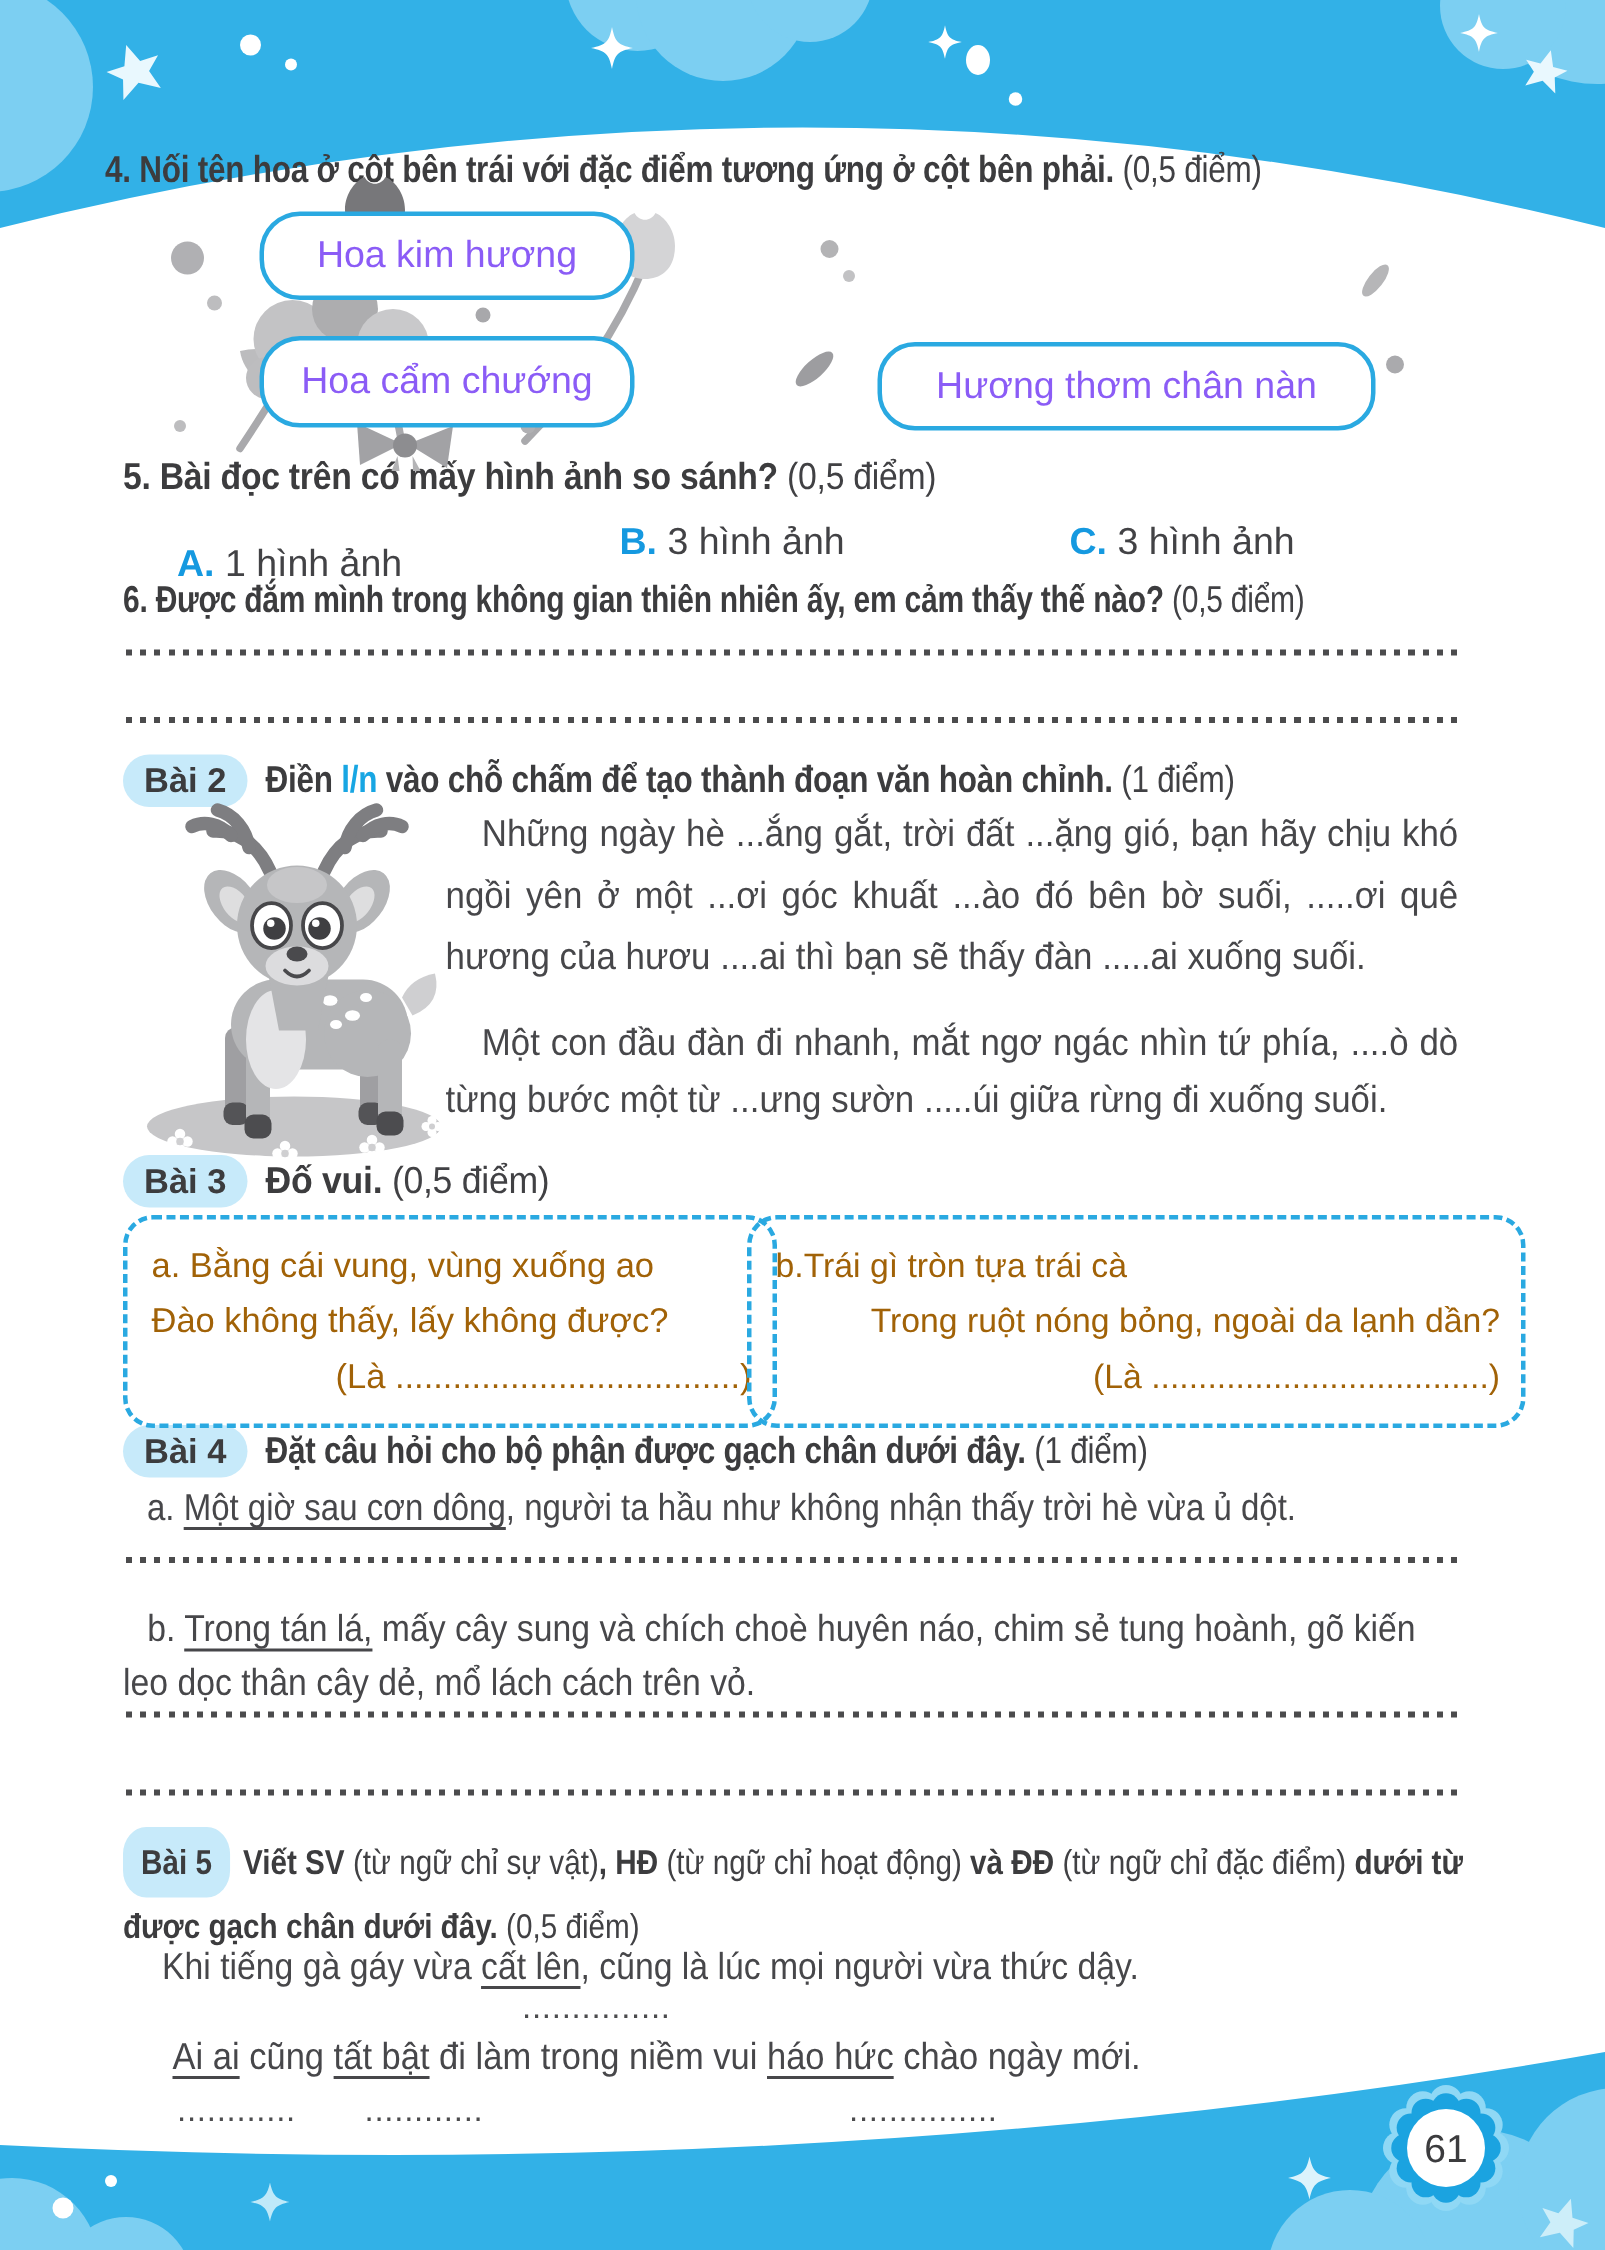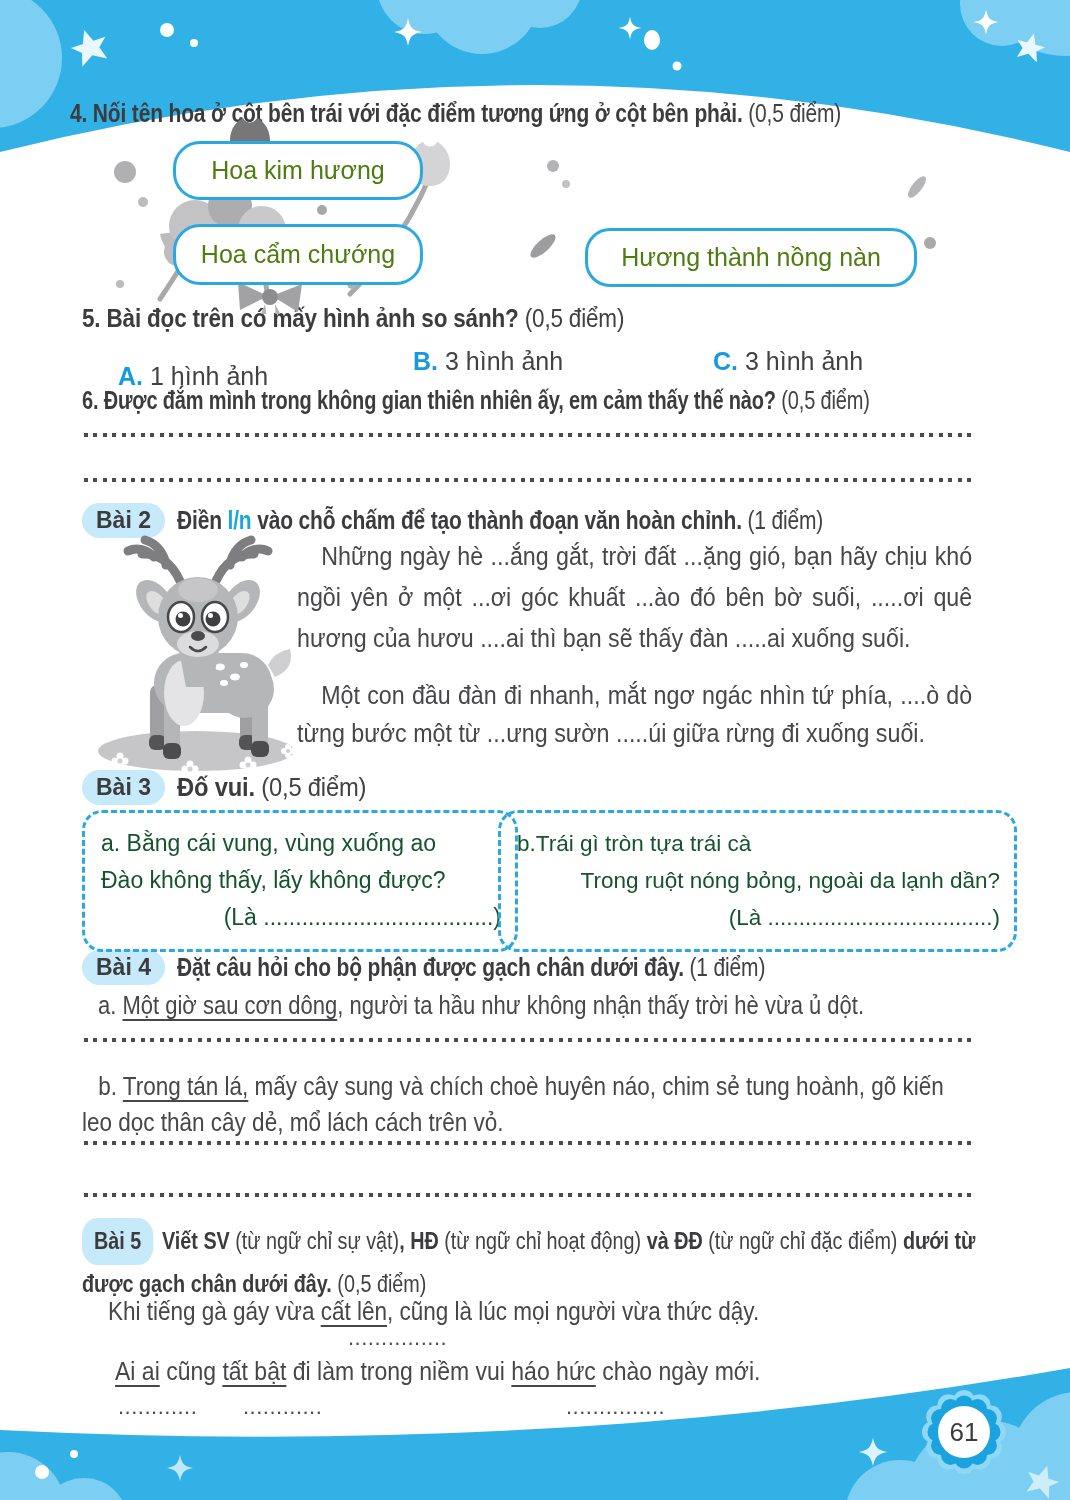--- a/index.html
+++ b/index.html
@@ -13,25 +13,25 @@
   .hline{display:inline-block;white-space:nowrap;transform-origin:0 50%;font-weight:bold;
          font-size:25px;color:#3c3c3e;letter-spacing:-0.2px}
   .pts{font-weight:normal;color:#414144}
   .sx95{transform:scaleX(.95)}.sx93{transform:scaleX(.93)}.sx92{transform:scaleX(.92)}
   .sx90{transform:scaleX(.90)}.sx88{transform:scaleX(.88)}.sx86{transform:scaleX(.86)}
   .sx84{transform:scaleX(.84)}.sx80{transform:scaleX(.80)}
   .row{display:flex;align-items:center;gap:12px}
   .pill{display:inline-block;background:#c7eafa;border-radius:18px;padding:4px 14px;
         font-weight:bold;font-size:23px;color:#3c3c3e;white-space:nowrap}
   .box{position:absolute;background:#fff;border:3px solid #2aa9e1;display:flex;align-items:center;
-       justify-content:center;font-size:25px;color:#4d7c0f;z-index:3;border-radius:27px}
+       justify-content:center;font-size:25px;color:#8b5cf6;z-index:3;border-radius:27px}
   .dotline{position:absolute;height:4px;width:890px;left:84px;
            background-image:repeating-linear-gradient(to right,#4b4b4d 0 4px,transparent 4px 9.5px)}
   .dashed{position:absolute;border:3px dashed #2aa9e1;border-radius:20px;font-size:23px;
-          color:#14532d;padding:12px 14px 0 16px;line-height:37px;z-index:3}
+          color:#a16207;padding:12px 14px 0 16px;line-height:37px;z-index:3}
   .r-line{white-space:nowrap}
   .center{text-align:right}
   .b1{display:flex}
   .flex1{flex:1;text-align:left;white-space:nowrap}
   .u{text-decoration:underline;text-underline-offset:5px;text-decoration-thickness:2px}
   .blue{color:#1599e0;font-weight:bold}
   .cyan{color:#18a6e3}
   .body-line{display:inline-block;white-space:nowrap;transform-origin:0 50%;font-size:25px;color:#47474a}
   .para{font-size:25px;line-height:41px;text-align:justify;text-indent:26px;transform-origin:0 0;color:#47474a}
   .dots{font-size:22px;color:#4b4b4d;letter-spacing:0.5px;white-space:nowrap}
@@ -171,21 +171,21 @@
     <circle cx="735" cy="136" r="4" fill="#c0c0c2"></circle>
   </svg>
 
   <div class="box" style="left:173px;top:141px;width:244px;height:53px">
       <span>Hoa kim hương</span>
     </div>
   <div class="box" style="left:173px;top:224px;width:244px;height:55px">
       <span>Hoa cẩm chướng</span>
     </div>
   <div class="box" style="left:585px;top:228px;width:326px;height:53px;border-radius:25px">
-      <span>Hương thành nồng nàn</span>
+      <span>Hương thơm chân nàn</span>
     </div>
 
   <div class="abs" style="left:82px;top:304px">
     <span class="hline sx90"><b><span>5.</span> <span>Bài đọc trên có mấy hình ảnh so sánh?</span></b> <span class="pts">(0,5 điểm)</span></span>
   </div>
   <div class="abs opt" style="left:118px;top:362px"><span class="blue">A.</span> <span>1 hình ảnh</span></div>
   <div class="abs opt" style="left:413px;top:347px"><span class="blue">B.</span> <span>3 hình ảnh</span></div>
   <div class="abs opt" style="left:713px;top:347px"><span class="blue">C.</span> <span>3 hình ảnh</span></div>
 
   <div class="abs" style="left:82px;top:386px">

